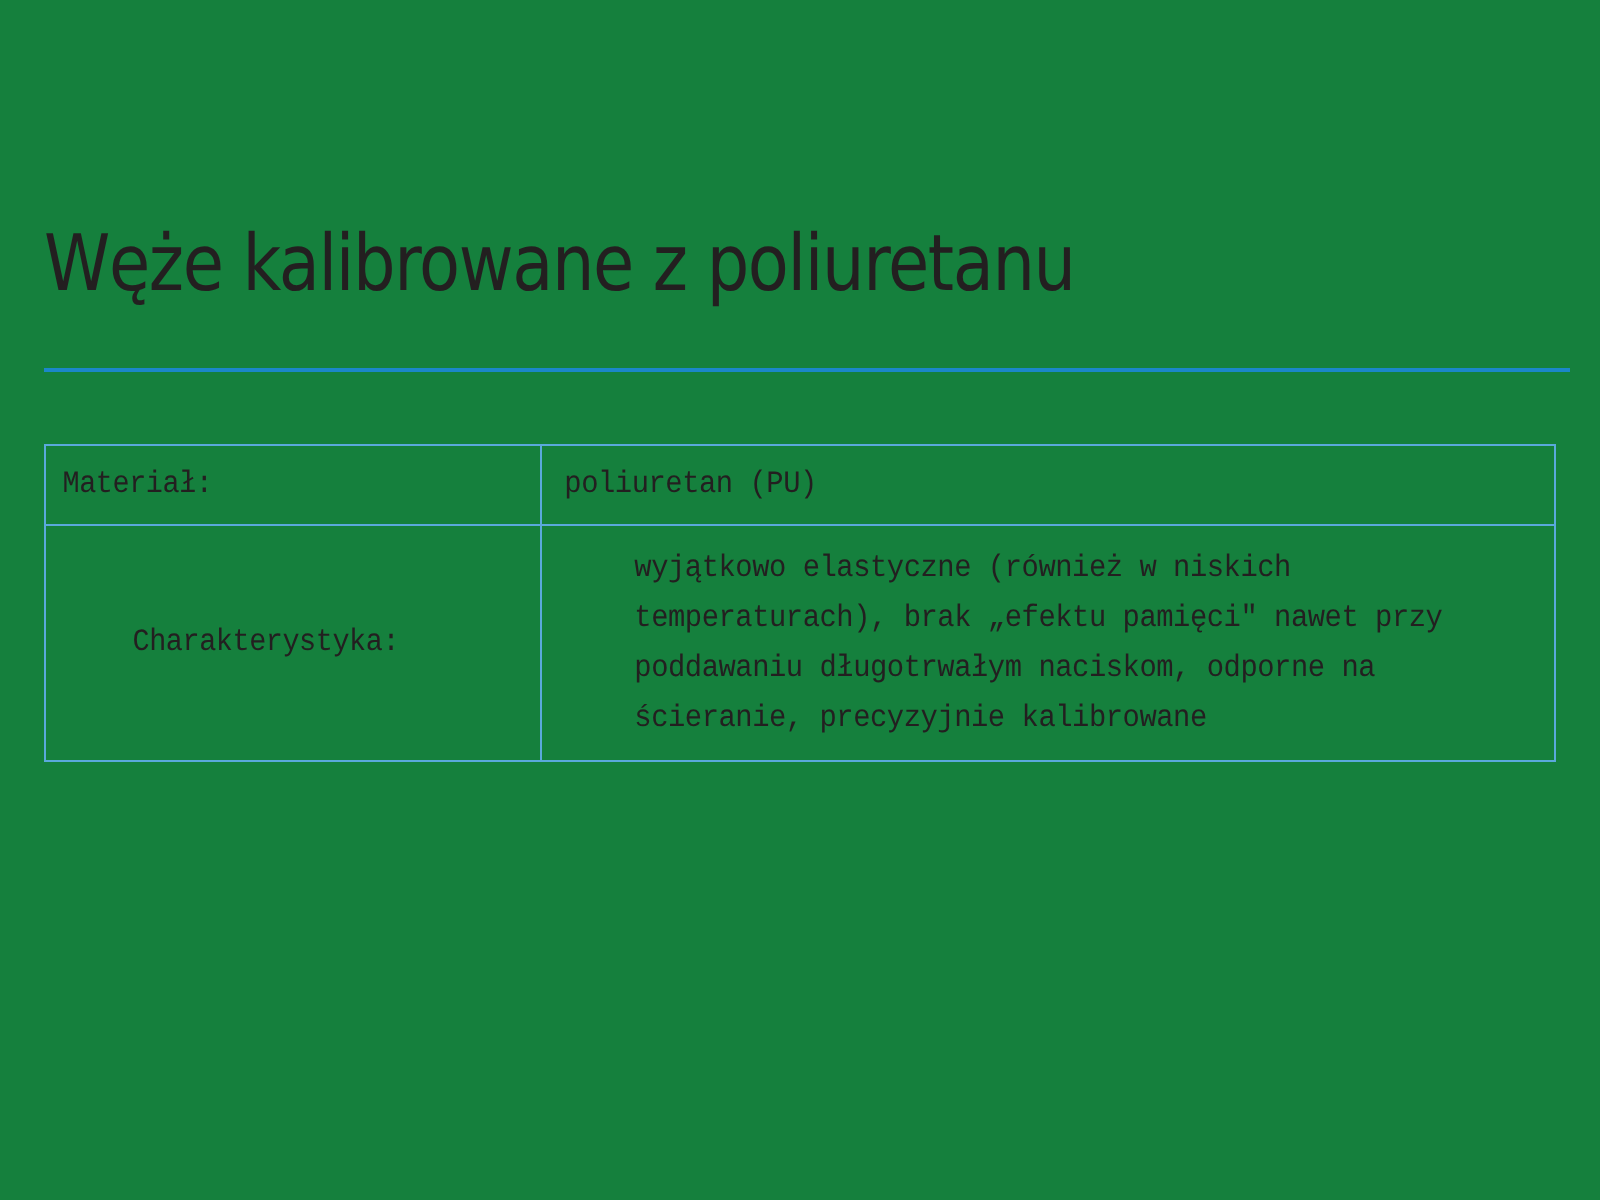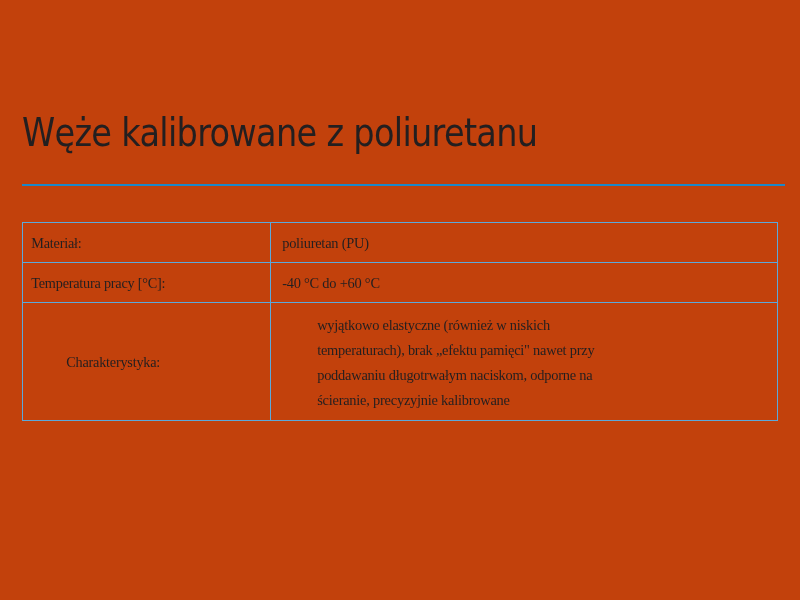--- a/index.html
+++ b/index.html
@@ -11,21 +11,21 @@
     width: 800px;
     height: 600px;
     overflow: hidden;
     font-family: "Liberation Sans", sans-serif;
     -webkit-font-smoothing: antialiased;
   }
   .page {
     position: relative;
     width: 800px;
     height: 600px;
-    background: #c2410c;
+    background: #15803d;
   }
 
   
   .title {
     position: absolute;
     left: 22px;
     top: 110px;
     width: 760px;
     font-family: "DejaVu Sans", sans-serif;
     font-size: 39px;
@@ -55,21 +55,21 @@
     top: 222px;
     width: 756px;
     border-collapse: collapse;
     table-layout: fixed;
   }
   .spec-table td {
     border: 1px solid #5ba9dc;
     padding: 0;
     vertical-align: middle;
     color: #231f20;
-    font-family: Liberation Serif, serif;
+    font-family: Liberation Mono, monospace;
     font-size: 15.5px;
     line-height: 25px;
     letter-spacing: -0.25px;
   }
   .col-label {
     width: 248px;
   }
   .cell-label {
     padding: 6px 8px 6px 9px;
     transform: scaleX(0.92);
@@ -116,30 +116,20 @@
         <td>
           <div class="cell-label">Materiał:</div>
         </td>
         <td>
           <div class="cell-value">
             <span class="line">poliuretan (PU)</span>
           </div>
         </td>
       </tr>
 
-      <tr class="row-temperature">
-        <td>
-          <div class="cell-label">Temperatura pracy [°C]:</div>
-        </td>
-        <td>
-          <div class="cell-value">
-            <span class="line">-40 °C do +60 °C</span>
-          </div>
-        </td>
-      </tr>
 
       <tr class="row-characteristics">
         <td>
           <div class="cell-label">Charakterystyka:</div>
         </td>
         <td>
           <div class="cell-value">
             <span class="line">wyjątkowo elastyczne (również w niskich</span>
             <span class="line">temperaturach), brak „efektu pamięci" nawet przy</span>
             <span class="line">poddawaniu długotrwałym naciskom, odporne na</span>

